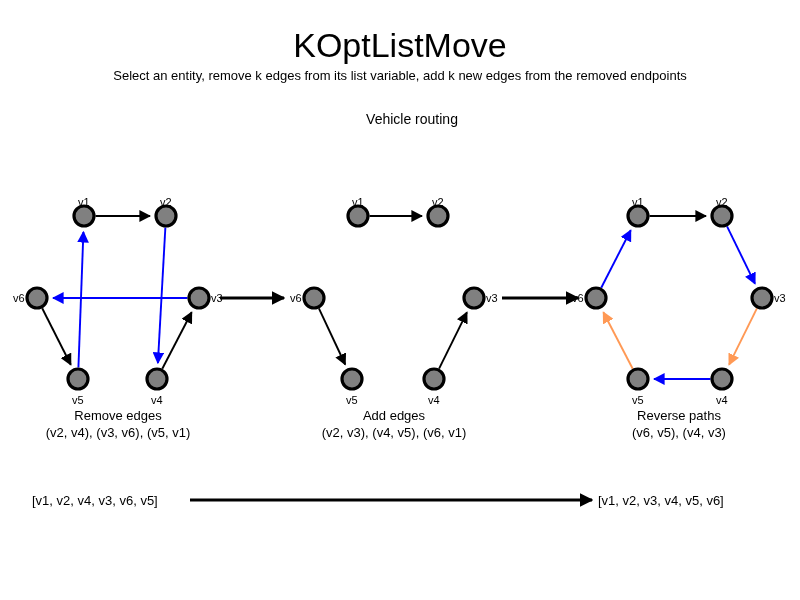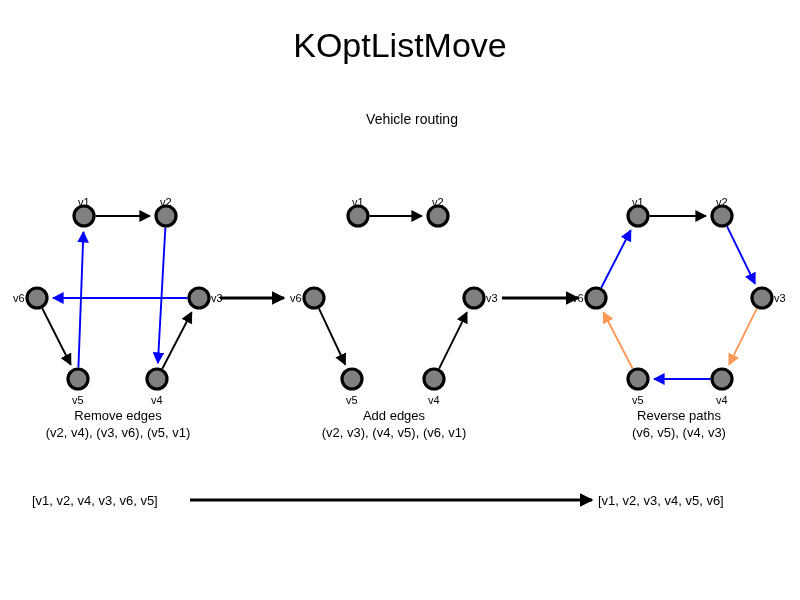--- a/index.html
+++ b/index.html
@@ -83,20 +83,21 @@
   .edge-blue  { stroke: #0000ff; stroke-width: 1.9; fill: none; }
   .edge-orange{ stroke: #ff9955; stroke-width: 1.9; fill: none; }
   .connector  { stroke: #000000; stroke-width: 3.0; fill: none; }
 </style>
 </head>
 <body>
 
 <div id="stage">
 
   <div class="title">KOptListMove</div>
+  <div class="subtitle">Select an entity, remove k edges from its list variable, add k new edges from the removed endpoints</div>
   <div class="section-label">Vehicle routing</div>
 
   <svg class="diagram" viewBox="0 0 800 600">
     <defs>
       <marker id="ah-black" viewBox="0 0 10 10" refX="9" refY="5" markerWidth="6.2" markerHeight="6.2" orient="auto-start-reverse">
         <path d="M 0 0 L 10 5 L 0 10 z" fill="#000000"></path>
       </marker>
       <marker id="ah-blue" viewBox="0 0 10 10" refX="9" refY="5" markerWidth="6.2" markerHeight="6.2" orient="auto-start-reverse">
         <path d="M 0 0 L 10 5 L 0 10 z" fill="#0000ff"></path>
       </marker>

